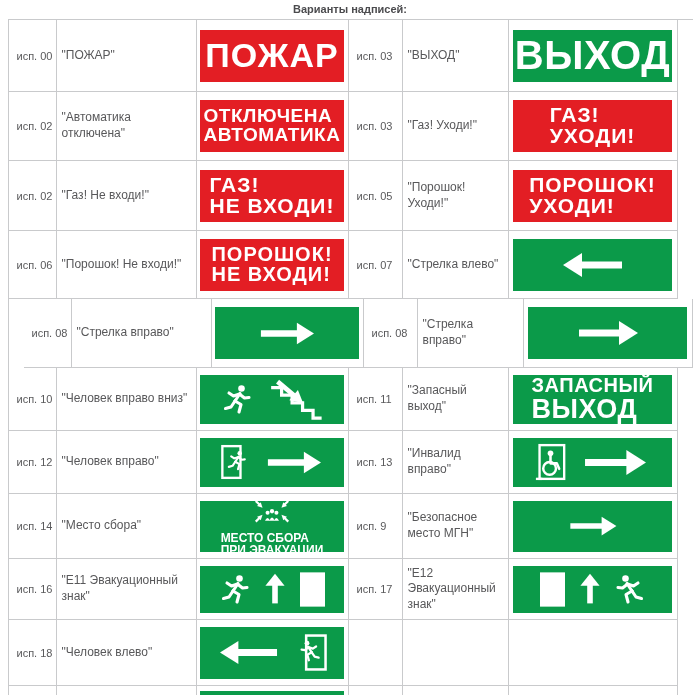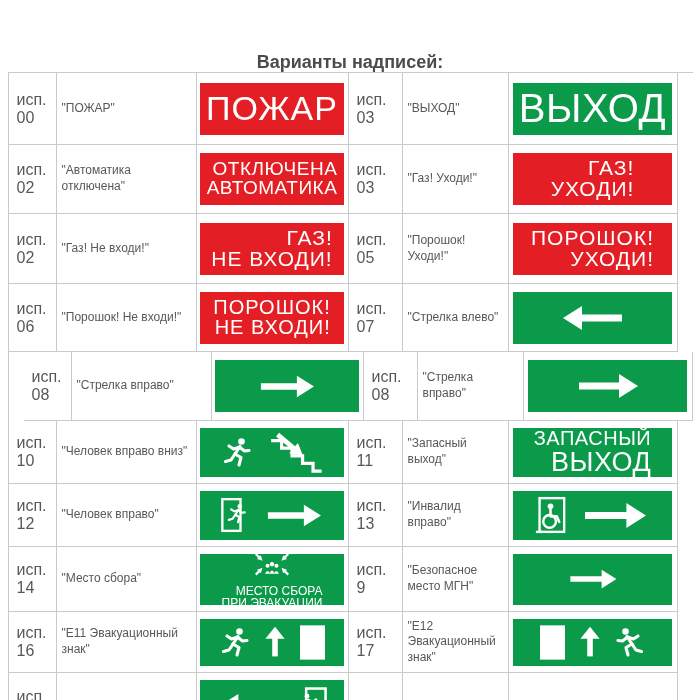--- a/index.html
+++ b/index.html
@@ -1,28 +1,28 @@
 <!DOCTYPE html>
 <html style="--red: #e31e24; --green: #0b9a49; --border: #c9cacc; --text: #58585a; --title: #4b4b4e; --white: #ffffff;"><head>
 <meta charset="utf-8">
 <style>
   html,body{margin:0;padding:0;background:#fff;}
   body{width:700px;height:700px;overflow:hidden;font-family:"Liberation Sans","DejaVu Sans",sans-serif;}
   .page{width:700px;height:700px;position:relative;}
-  .title{text-align:center;font-weight:bold;font-size:18px;line-height:14px;color:var(--title);padding-top:12px;margin-top:43px;}
+  .title{text-align:center;font-weight:bold;font-size:11px;line-height:14px;color:var(--title);padding-top:2px;}
   .table{width:max-content;margin:3px auto 0;border-top:1px solid var(--border);border-left:1px solid var(--border);}
   .row{display:grid;grid-template-columns:48px 140px 152px 54px 106px 169px;}
   .cell{border-right:1px solid var(--border);border-bottom:1px solid var(--border);display:flex;align-items:center;overflow:hidden;background:#fff;}
-  .code{padding:0 3px 0 8px;font-size:16px;color:var(--text);}
+  .code{padding:0 3px 0 8px;font-size:11px;color:var(--text);}
   .label{padding:2px 5px;font-size:12px;color:var(--text);line-height:1.3;}
   .signcell{justify-content:center;}
   .sign{display:flex;align-items:center;justify-content:center;gap:12px;width:95%;color:var(--white);}
   .sign.red{background:var(--red);}
   .sign.green{background:var(--green);}
-  .stext{font-weight:normal;text-align:right;line-height:0.98;white-space:nowrap;}
+  .stext{font-weight:bold;text-align:left;line-height:0.98;white-space:nowrap;}
   .sicon{display:block;flex:0 0 auto;}
   .partial{overflow:hidden;}
   .partial .cell{border-bottom:none;}
   .partial .signcell{align-items:flex-start;}
   .sliver{width:95%;height:14px;margin-top:5px;background:var(--green);}
 </style>
 </head>
 <body>
 
 <div class="page">

